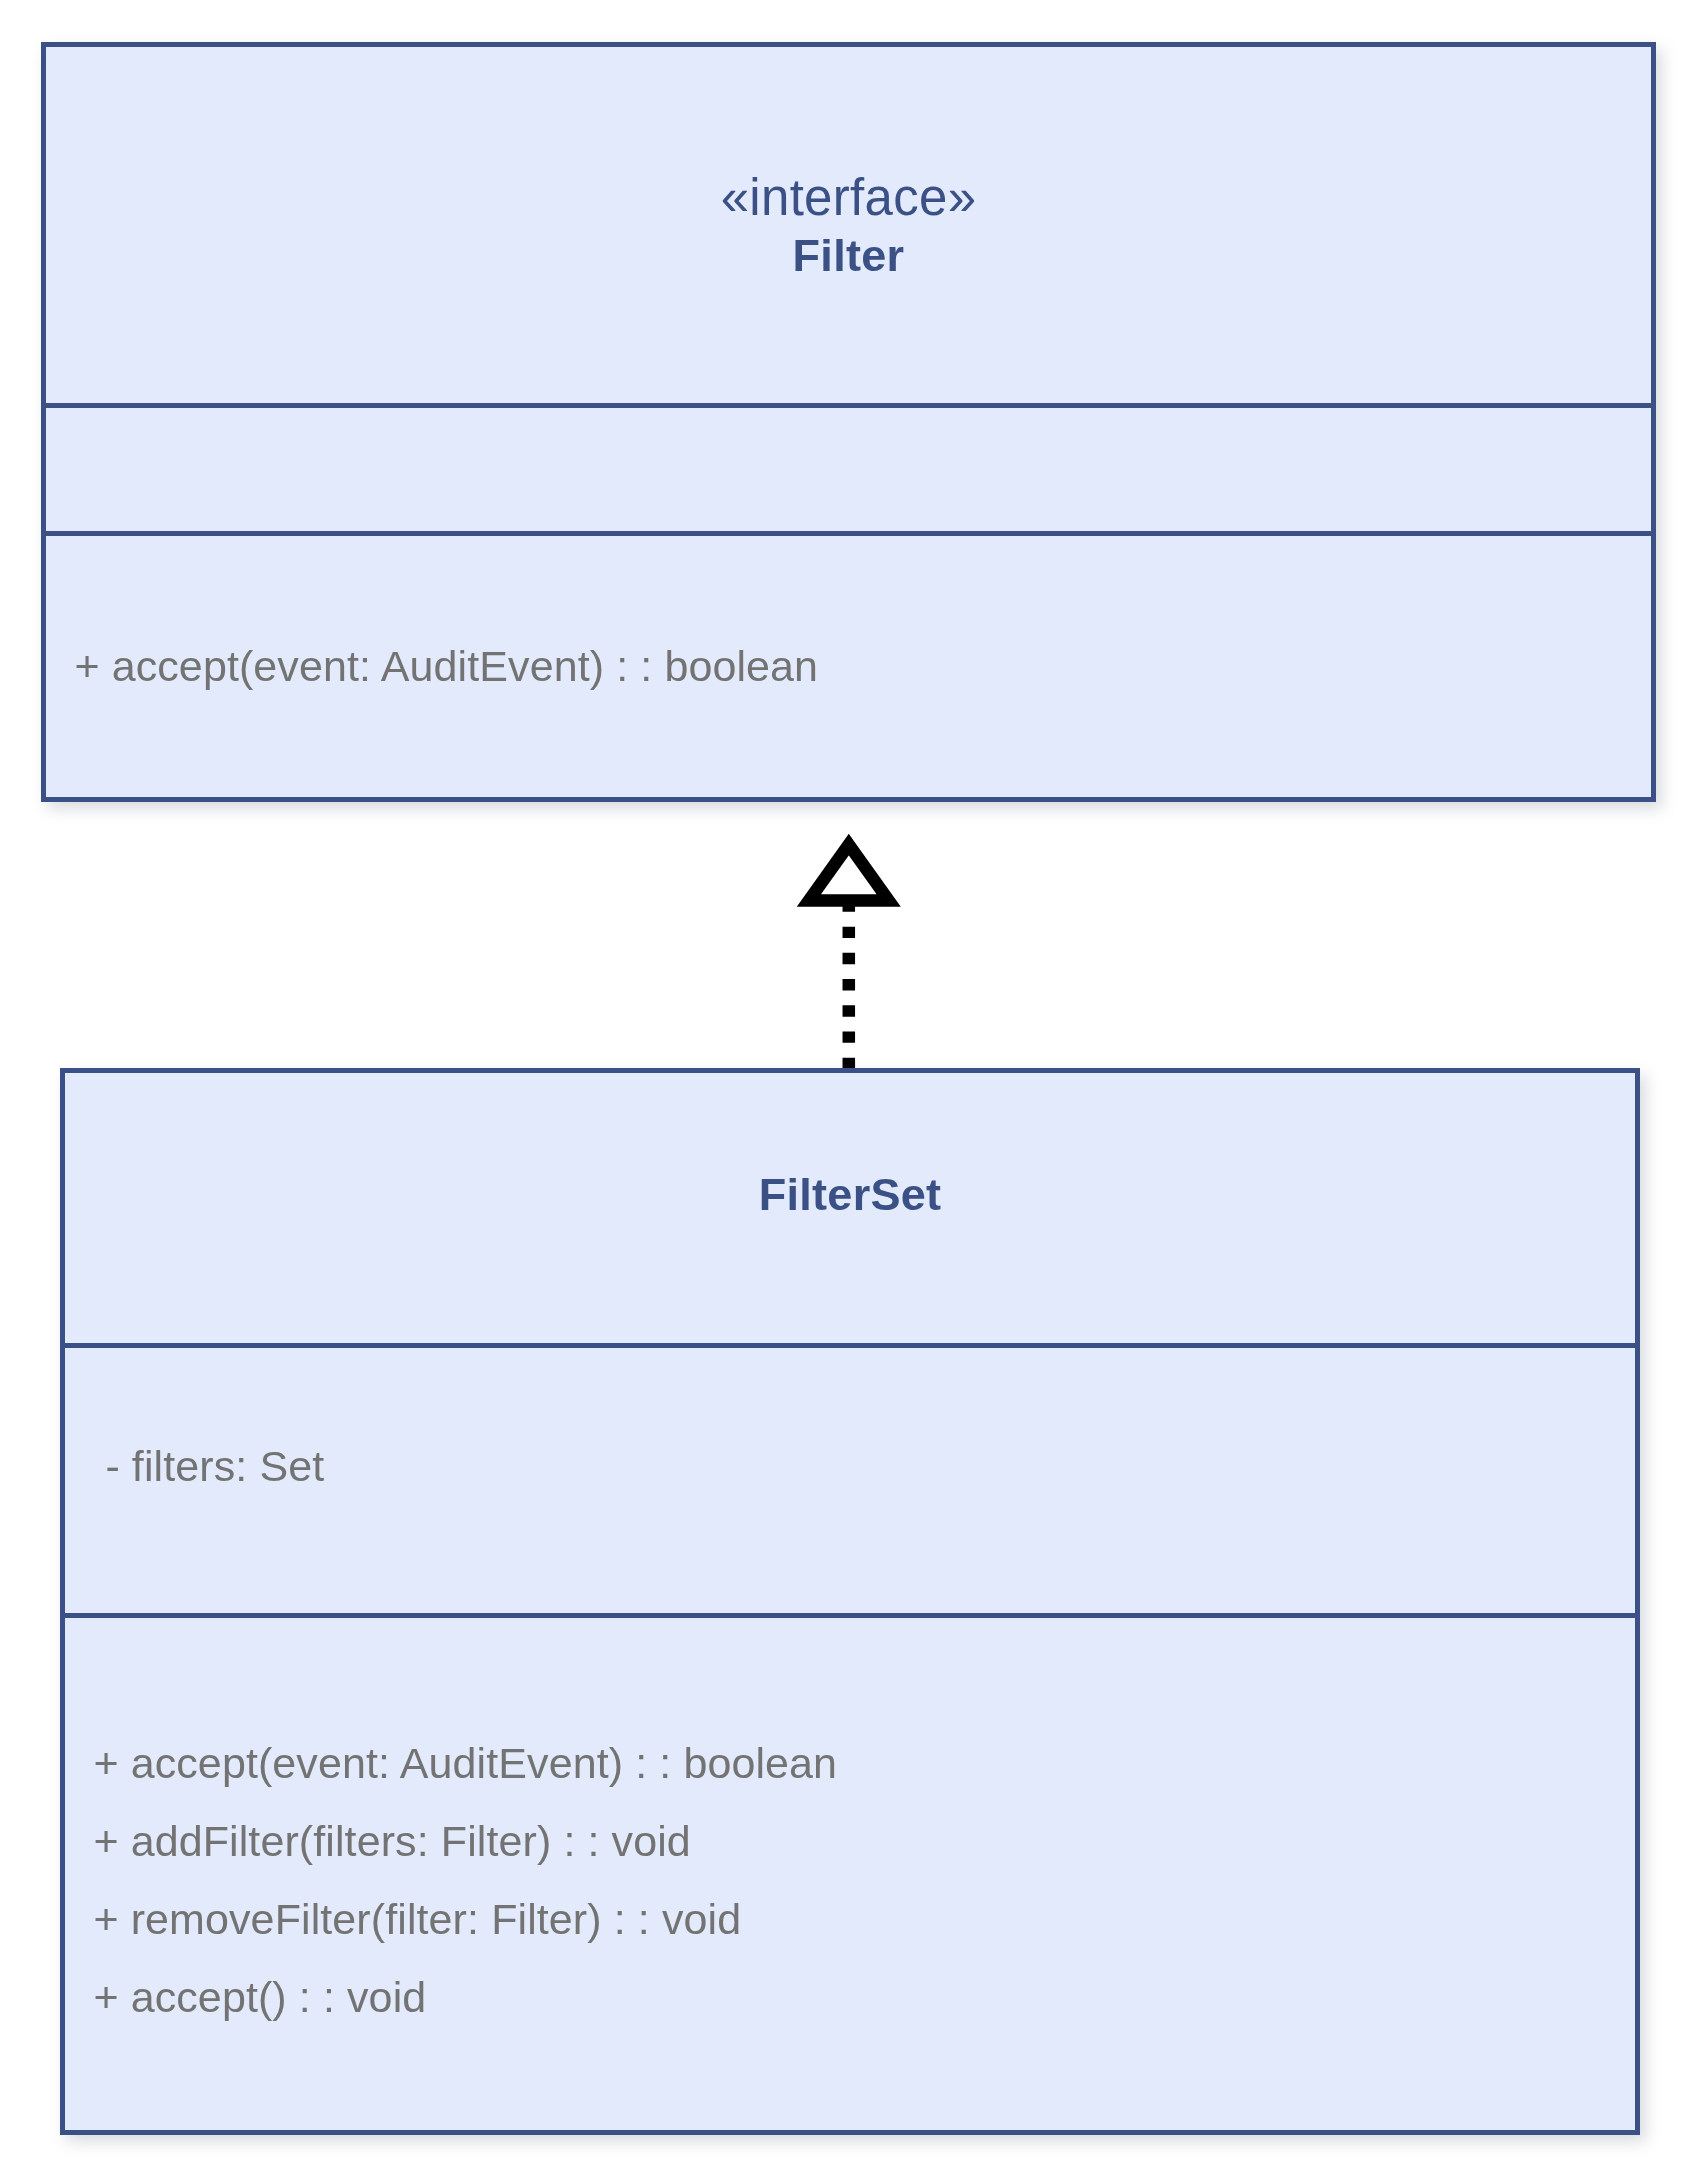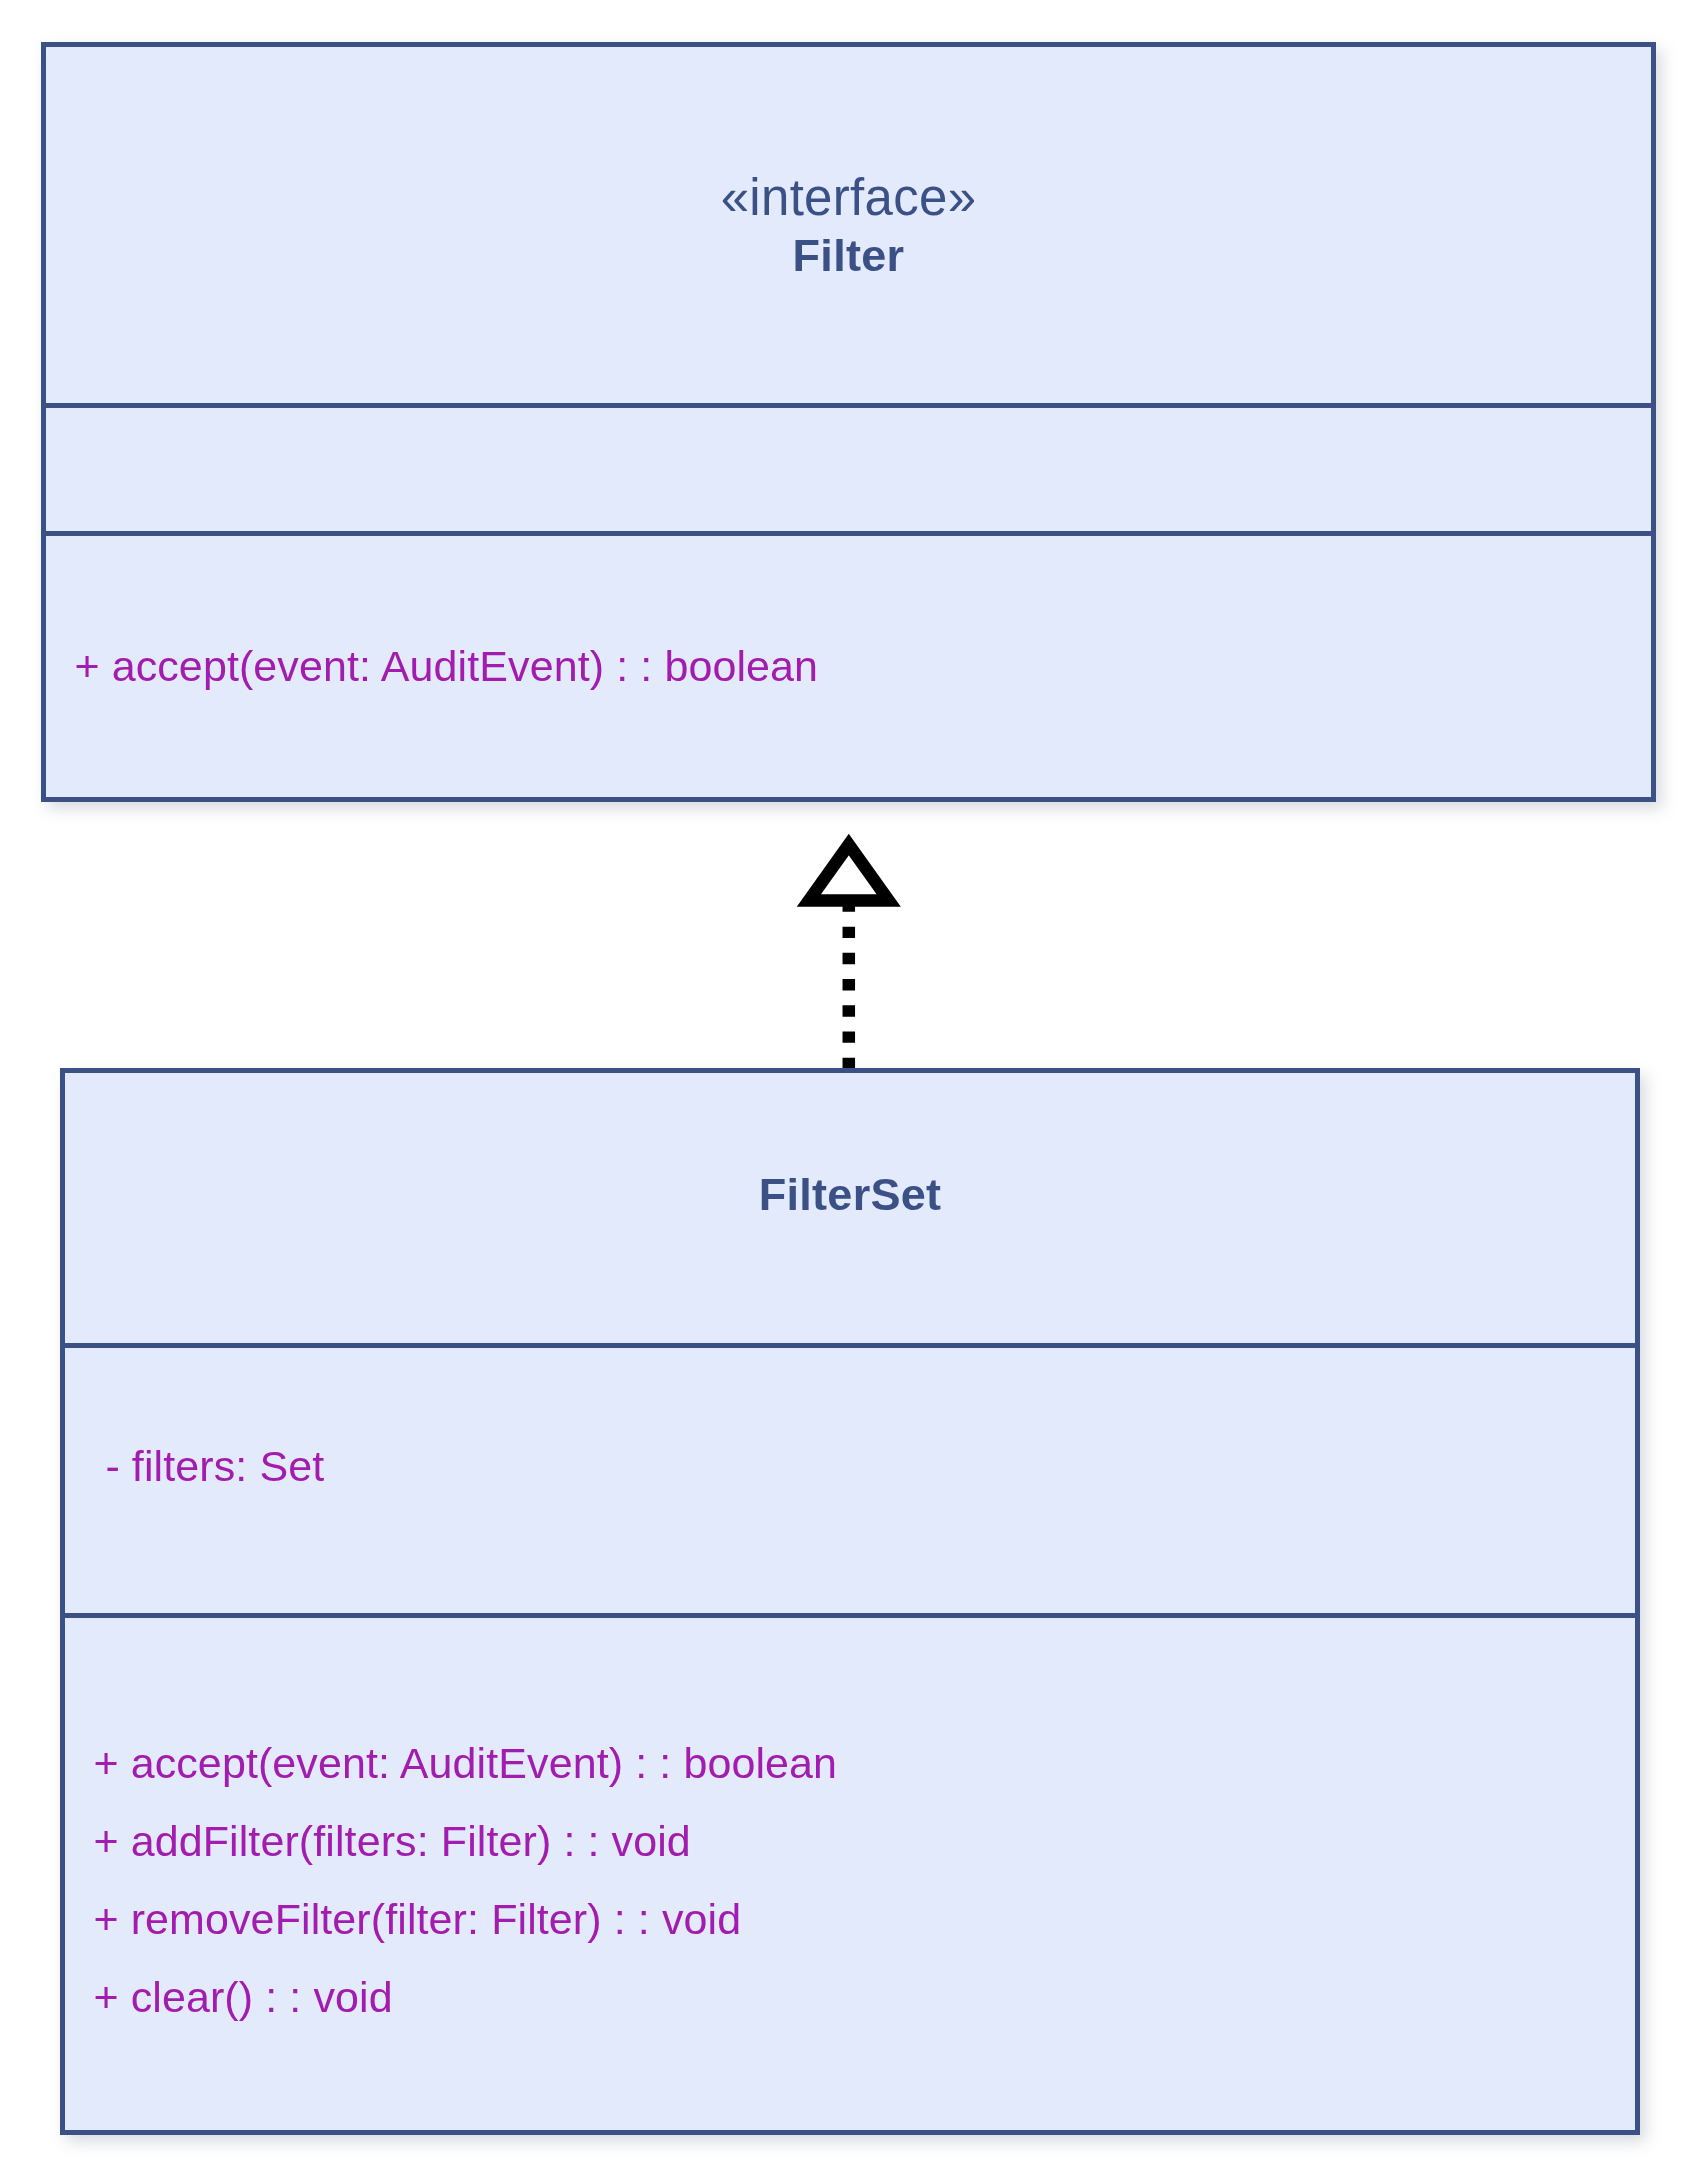--- a/index.html
+++ b/index.html
@@ -68,21 +68,21 @@
 
   .class-name {
     color: #3b5186;
     font-size: 45px;
     font-weight: 700;
     line-height: 1.18;
     letter-spacing: 0.3px;
   }
 
   .member-line {
-    color: #a21caf;
+    color: #737373;
     font-size: 43px;
     font-weight: 400;
     line-height: 1.05;
     white-space: nowrap;
     letter-spacing: 0.1px;
   }
 
   
   #class-filter {
     left: 41px;
@@ -151,18 +151,18 @@
     </div>
 
     <div class="compartment members-compartment c-attrs">
       <div class="member-line">- filters: Set</div>
     </div>
 
     <div class="compartment members-compartment c-methods">
       <div class="member-line">+ accept(event: AuditEvent) : : boolean</div>
       <div class="member-line">+ addFilter(filters: Filter) : : void</div>
       <div class="member-line">+ removeFilter(filter: Filter) : : void</div>
-      <div class="member-line">+ clear() : : void</div>
+      <div class="member-line">+ accept() : : void</div>
     </div>
   </div>
 
 </div>
 
 
 </body></html>

